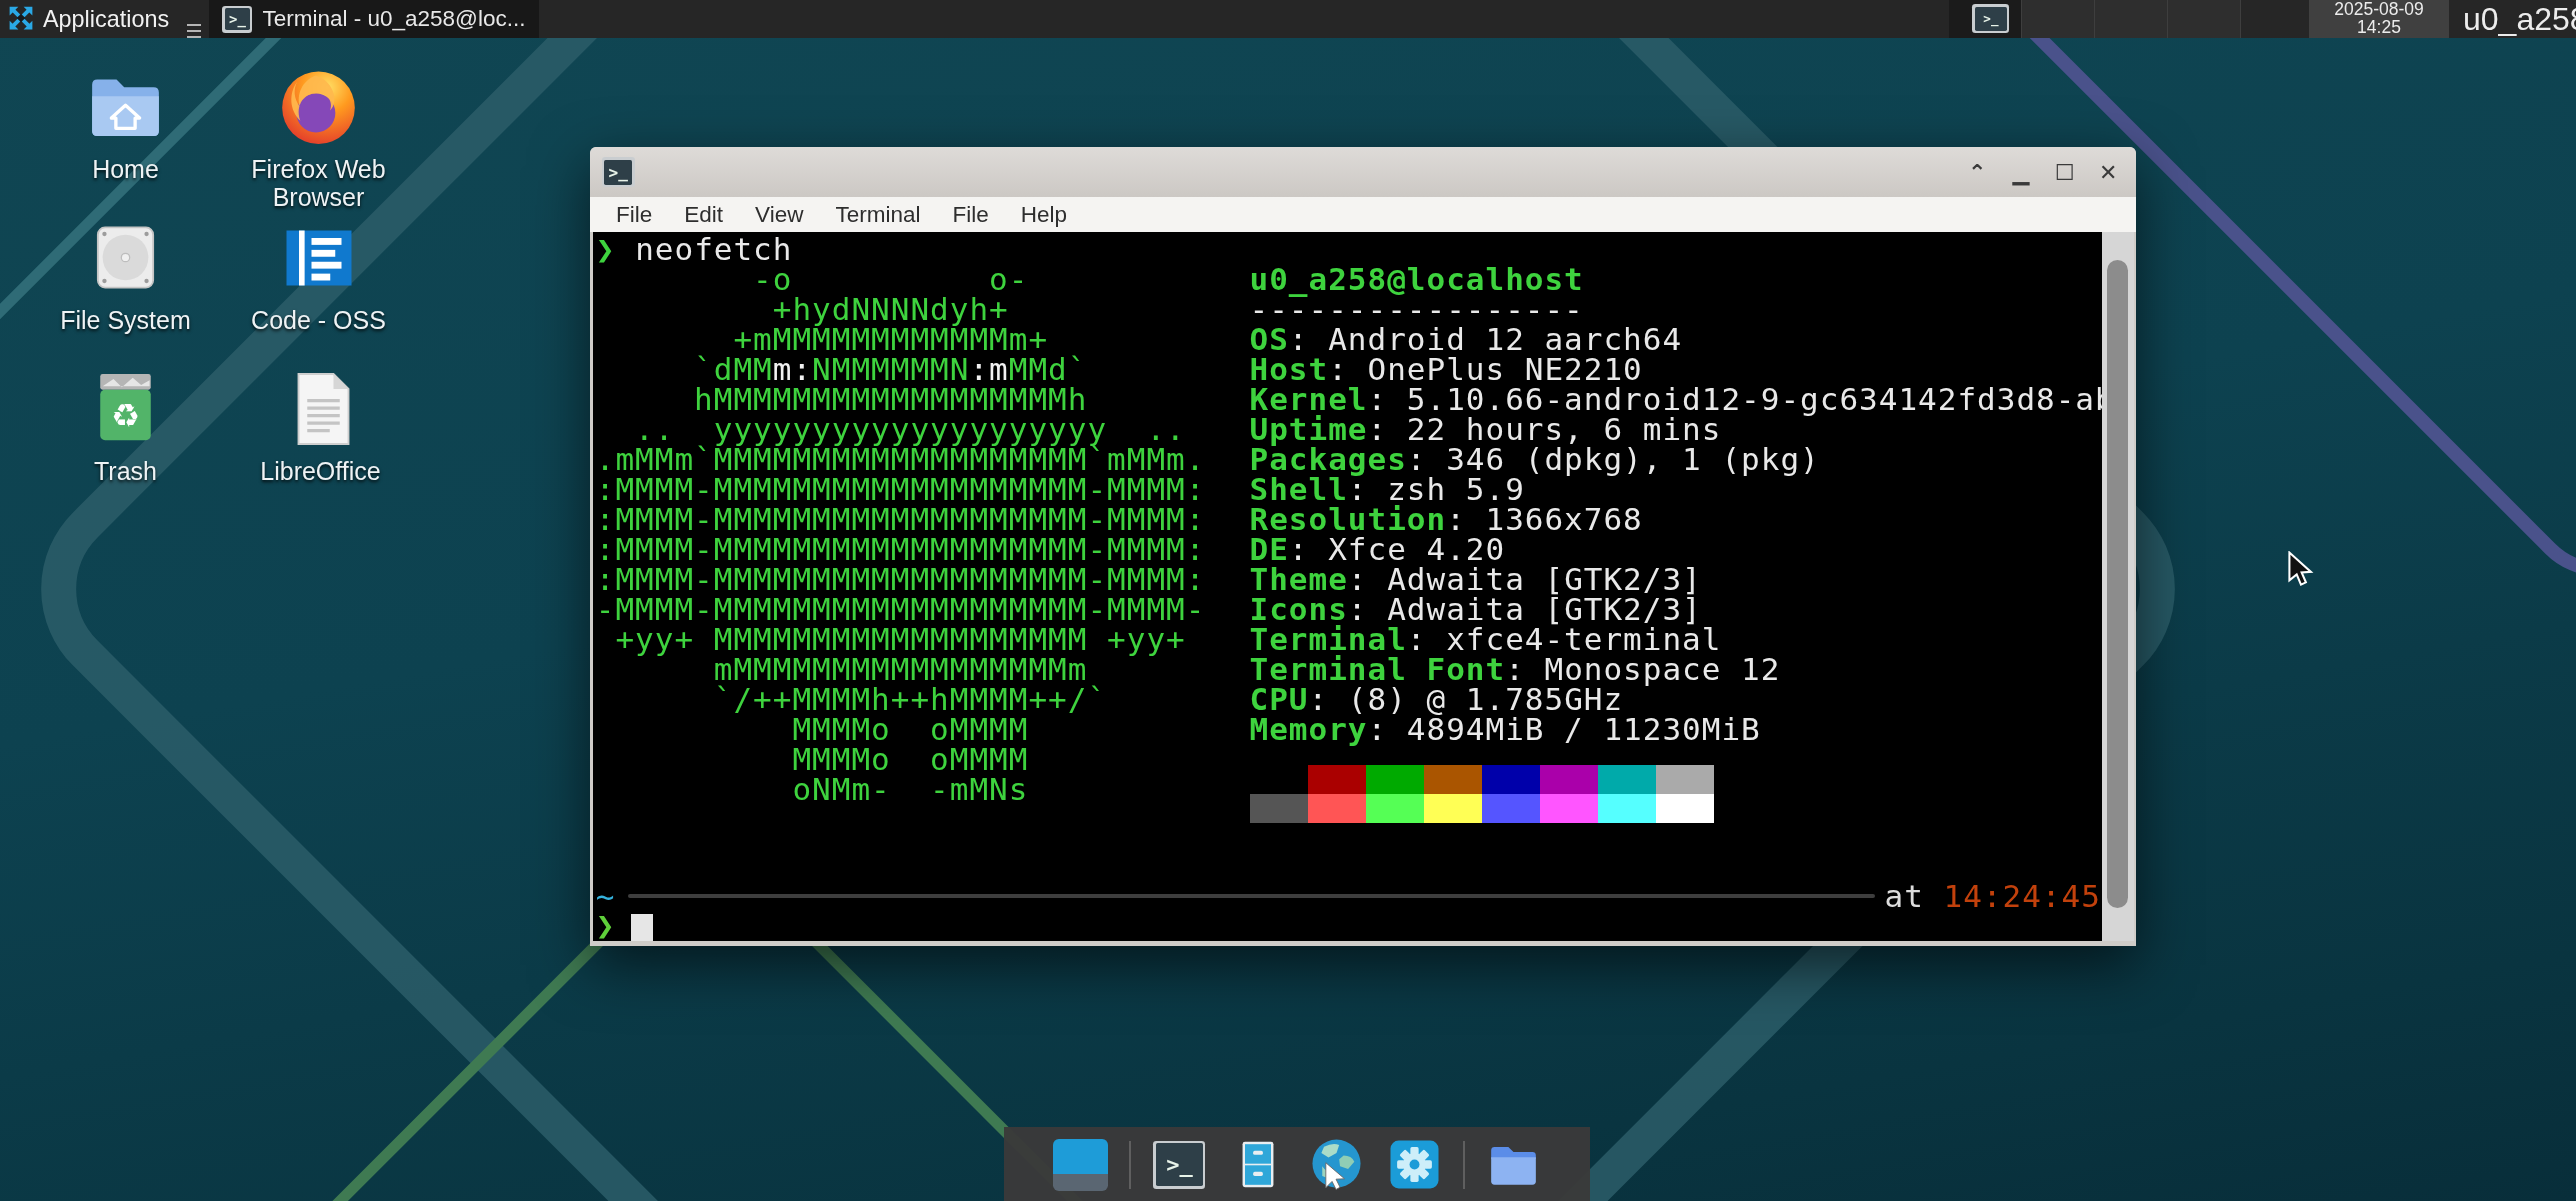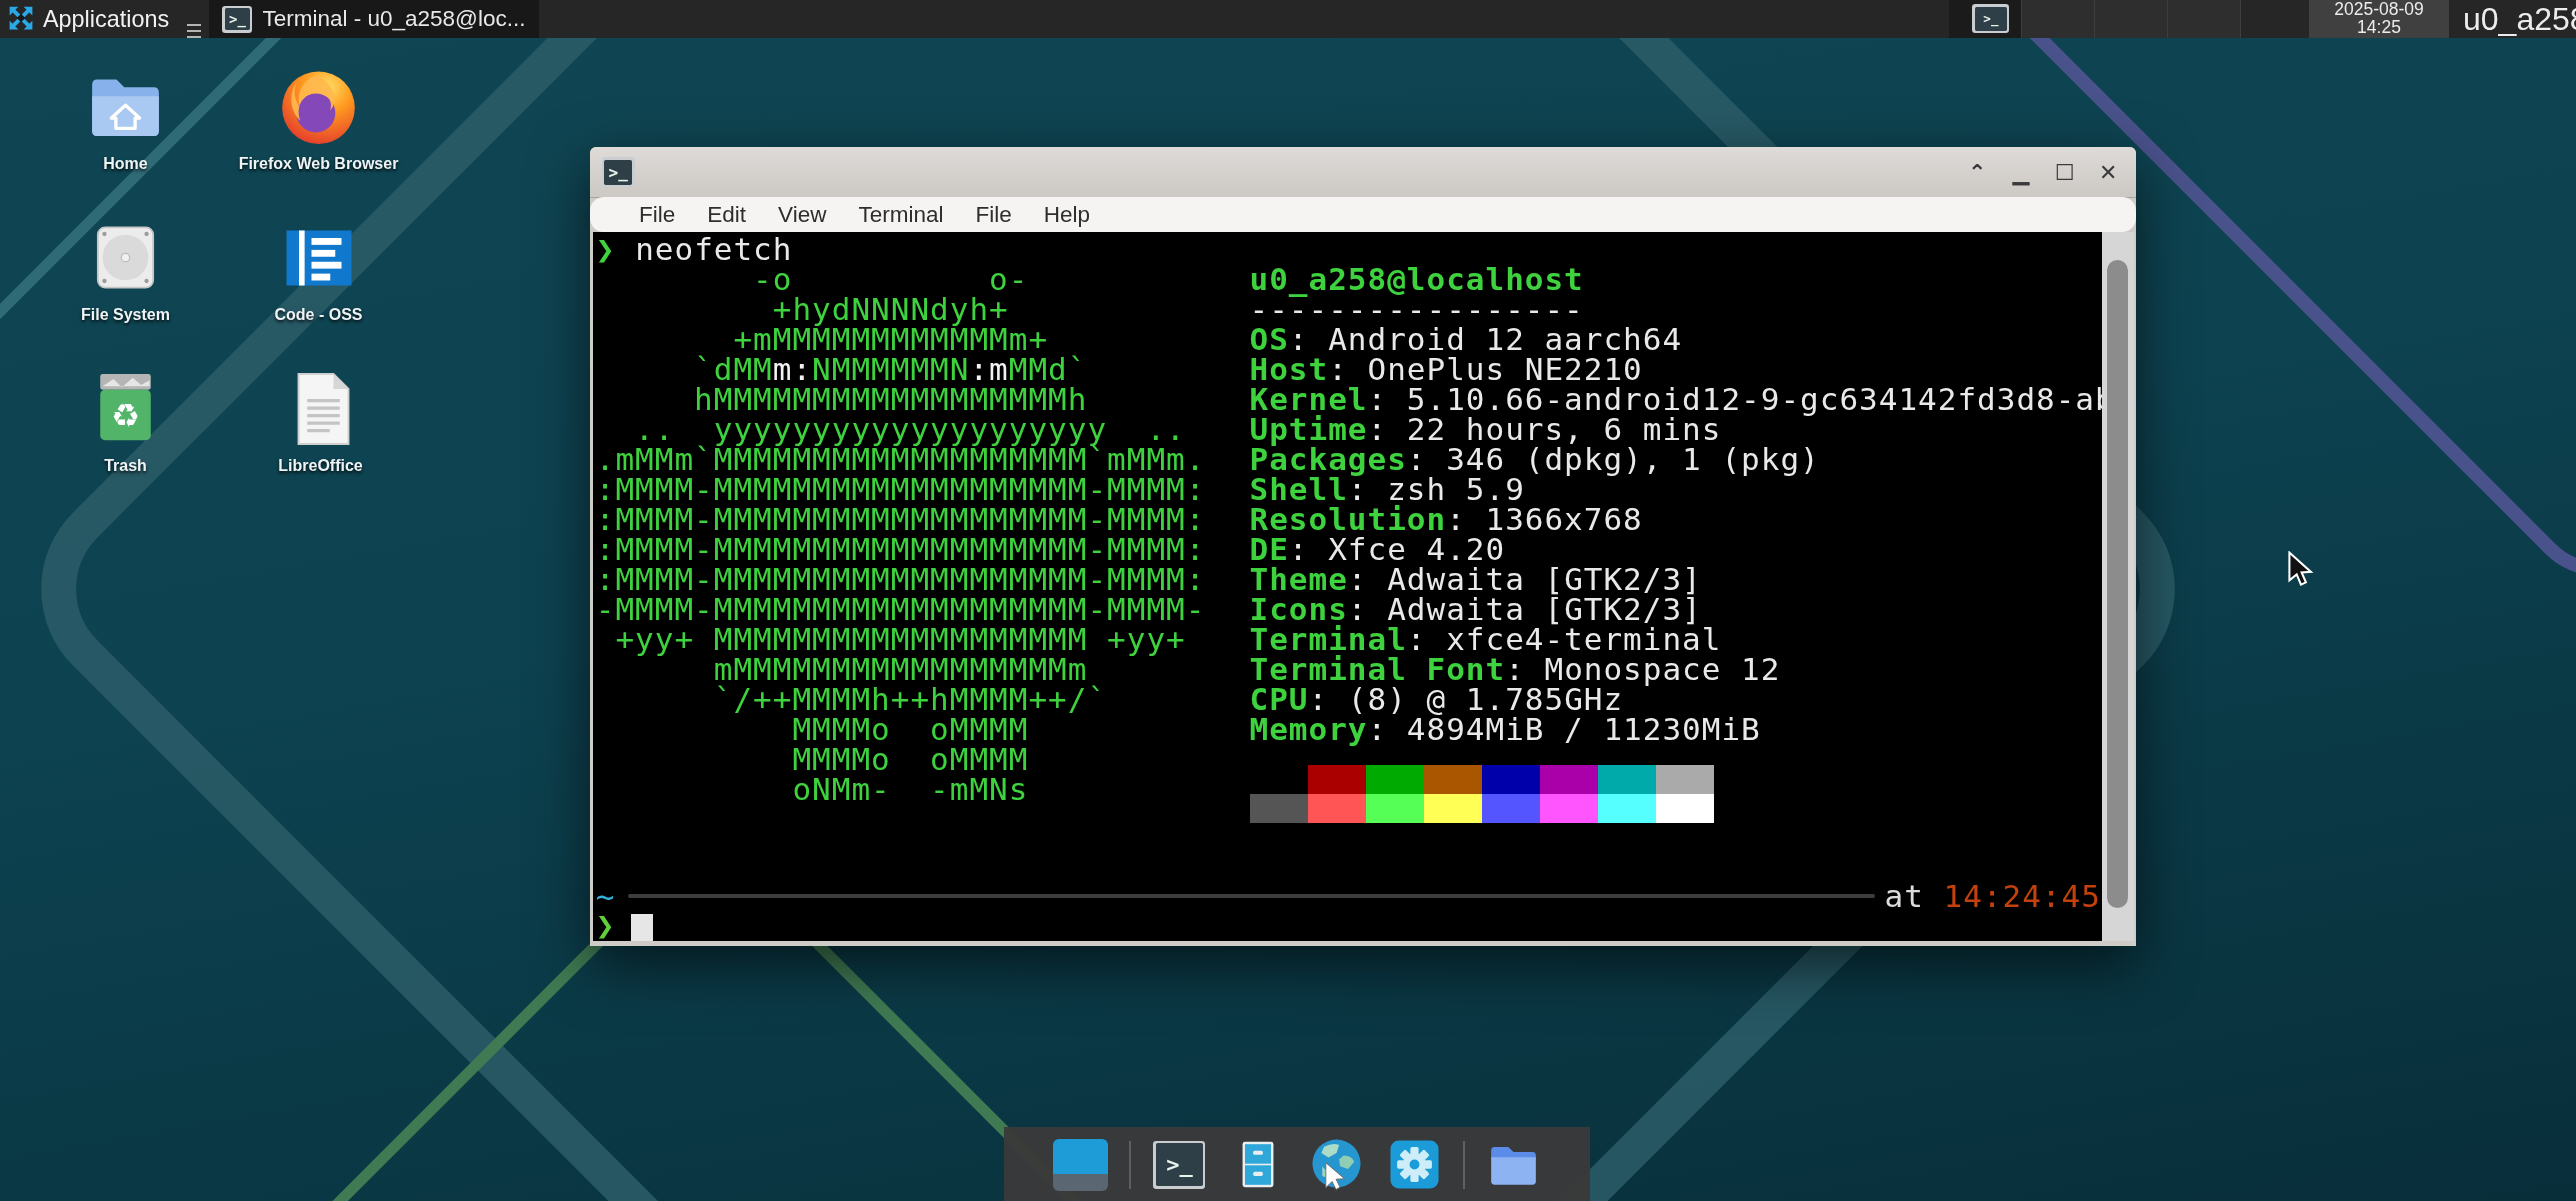--- a/index.html
+++ b/index.html
@@ -26,34 +26,34 @@
   .pager{position:absolute;left:1949px;top:0;height:38px;display:flex;}
   .pager .cell{width:73px;height:38px;background:#2e2e2e;border-right:0.8px solid #3e3e3e;box-sizing:border-box;position:relative;}
   .pager .cell.active{background:#1b1b1b;}
   .clockbox{position:absolute;left:2309px;top:0;width:140px;height:38px;background:#404040;
     display:flex;flex-direction:column;align-items:center;justify-content:center;line-height:1.02;}
   .clockbox div{font-size:17.5px;color:#ececec;}
   .user-label{position:absolute;left:2463px;top:0;height:38px;display:flex;align-items:center;font-size:32px;color:#ececec;}
   
   .dicon{position:absolute;width:185px;display:flex;flex-direction:column;align-items:center;z-index:10;}
   .dicon .ic{width:87px;height:83px;display:flex;align-items:center;justify-content:center;}
-  .dicon .lbl{margin-top:6.7px;font-size:16px;color:#eef3f5;text-align:center;line-height:1.15;
-    text-shadow:0 1.7px 3.3px rgba(0,0,0,.85);font-weight:bold;}
+  .dicon .lbl{margin-top:6.7px;font-size:25px;color:#eef3f5;text-align:center;line-height:1.15;
+    text-shadow:0 1.7px 3.3px rgba(0,0,0,.85);}
   
   .window{position:absolute;left:590px;top:147px;width:1546px;height:799px;z-index:30;
     background:#cfccc8;border-radius:6.7px 6.7px 0 0;box-shadow:0 18.4px 58px rgba(0,0,0,.6);}
   .titlebar{position:absolute;left:0;top:0;right:0;height:50px;border-radius:5.8px 5.8px 0 0;
     background:linear-gradient(#dedbd8,#ccc8c4);border-bottom:0.8px solid #aaa49e;display:flex;align-items:center;}
   .titlebar .title{position:absolute;left:167px;right:217px;text-align:center;font-weight:bold;font-size:22.5px;color:#2d2d2d;
     white-space:nowrap;overflow:hidden;}
   .tb-icon{margin-left:11.7px;}
   .controls{position:absolute;right:11.7px;top:0;height:50px;display:flex;align-items:center;gap:11.7px;}
   .wbtn{width:32px;height:32px;display:flex;align-items:center;justify-content:center;
     font-size:22px;color:#3a3a3a;font-weight:bold;font-family:"DejaVu Sans",sans-serif;}
-  .menubar{position:absolute;left:0;top:50px;right:0;height:35px;background:#f5f4f2;display:flex;align-items:center;padding-left:33px;box-sizing:border-box;border-radius:14px;}
+  .menubar{position:absolute;left:0;top:50px;right:0;height:35px;background:#f5f4f2;display:flex;align-items:center;padding-left:10px;box-sizing:border-box;}
   .menu-item{padding:0 16px;font-size:22.5px;color:#2e2e2e;}
   .content{position:absolute;left:2.5px;top:85px;right:34px;bottom:5px;background:#000;overflow:hidden;
     font-family:"DejaVu Sans Mono","Liberation Mono",monospace;font-size:31px;line-height:30px;letter-spacing:1px;}
   .content pre{margin:0;position:absolute;font:inherit;letter-spacing:inherit;white-space:pre;}
   .g{color:#3ed33e;} .b{font-weight:bold;} .w{color:#e9e9e9;}
   .prompt-line{position:absolute;left:3.3px;top:1.7px;white-space:pre;}
   .art{left:3.3px;top:32px;color:#3ed33e;font-weight:bold;}
   .art .w{color:#f2f2f2;}
   .info{left:657px;top:32px;}
   .pal-row{position:absolute;left:657px;display:flex;}

